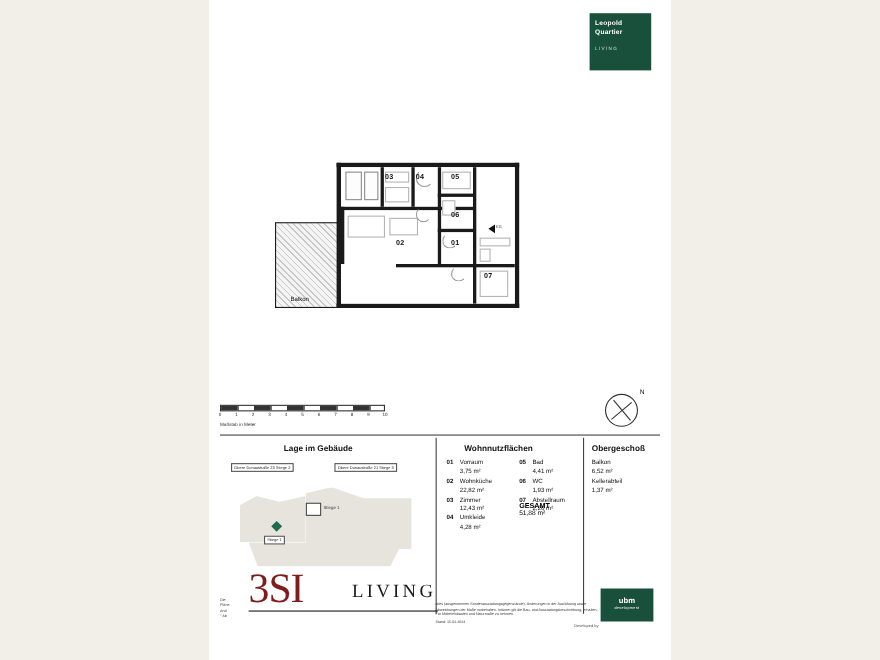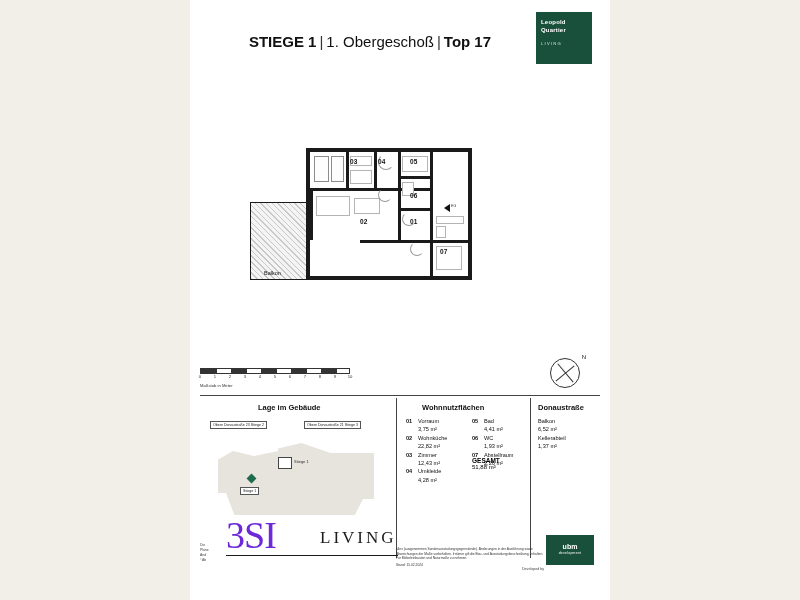--- a/index.html
+++ b/index.html
@@ -273,21 +273,21 @@
     border: .6px solid #444;
     background: #fff;
   }
 
   
   .logo3si {
     position: absolute;
     left: 26px; top: 118px;
     font-family: "Liberation Serif", serif;
     font-size: 38px;
-    color: #6d28d9;
+    color: #7f1d1d;
     letter-spacing: -1px;
     font-weight: normal;
   }
   .logo-makler {
     position: absolute;
     left: 120px; top: 133px;
     font-family: "Liberation Serif", serif;
     font-size: 17px;
     letter-spacing: 3px;
     color: #1a1a1a;
@@ -341,23 +341,20 @@
     font-size: 3.6px;
     color: #444;
   }
 </style>
 </head>
 <body>
 
 <div id="page">
   <div class="sheet">
 
-    <div class="hdr-line2">
-      <span class="bold">STIEGE 1</span><span class="hdr-sep">|</span><span class="light">1. Obergeschoß</span><span class="hdr-sep">|</span><span class="bold">Top 17</span>
-    </div>
 
     <div class="logo-lq">
       <div>Leopold</div>
       <div>Quartier</div>
       <div class="lq-sub">LIVING</div>
     </div>
 
     <div class="plan">
 
       <div class="hatch" style="left:0px; top:72px; width:58px; height:78px;"></div>
@@ -450,21 +447,21 @@
       <div class="nlabel">N</div>
     </div>
 
     <div class="panel">
       <div class="panel-top-rule"></div>
       <div class="vrule" style="left:196px;"></div>
       <div class="vrule" style="left:330px;"></div>
 
       <div class="col-title" style="left:58px; top:8px;">Lage im Gebäude</div>
       <div class="col-title" style="left:222px; top:8px;">Wohnnutzflächen</div>
-      <div class="col-title" style="left:338px; top:8px;">Donaustraße</div>
+      <div class="col-title" style="left:338px; top:8px;">Obergeschoß</div>
 
       <div class="minimap">
         <div class="mm-shape" style="left:10px; top:34px; width:60px; height:42px; clip-path:polygon(0 20%,25% 0,60% 12%,100% 0,100% 100%,0 100%);"></div>
         <div class="mm-shape" style="left:70px; top:26px; width:52px; height:54px; clip-path:polygon(0 10%,45% 0,100% 18%,100% 100%,0 100%);"></div>
         <div class="mm-shape" style="left:118px; top:36px; width:48px; height:46px;"></div>
         <div class="mm-shape" style="left:18px; top:76px; width:140px; height:22px; clip-path:polygon(0 0,100% 0,92% 100%,6% 100%);"></div>
         <div class="mm-lbl-box" style="left:2px; top:4px;">Obere Donaustraße 23 Stiege 2</div>
         <div class="mm-lbl-box" style="left:96px; top:4px;">Obere Donaustraße 21 Stiege 3</div>
         <div class="mm-icon" style="left:70px; top:40px;"></div>
         <div class="mm-stiege" style="left:86px; top:42px;">Stiege 1</div>

